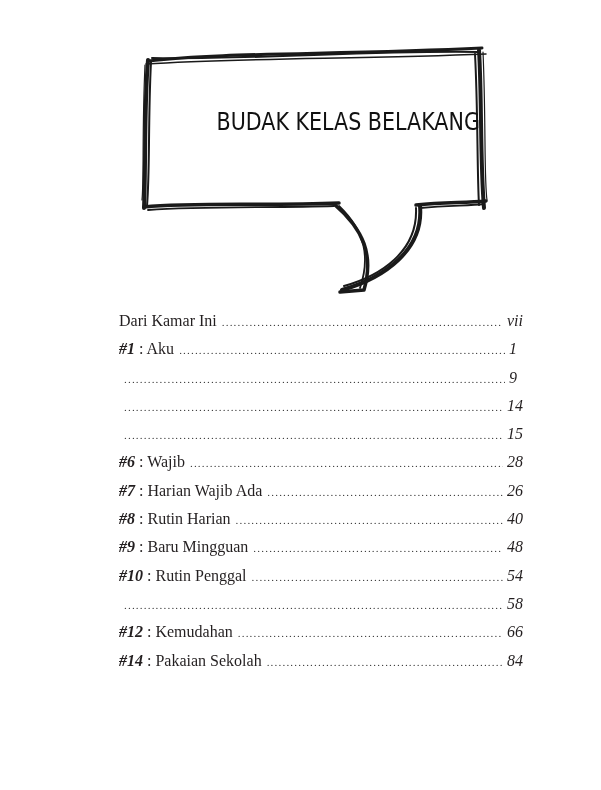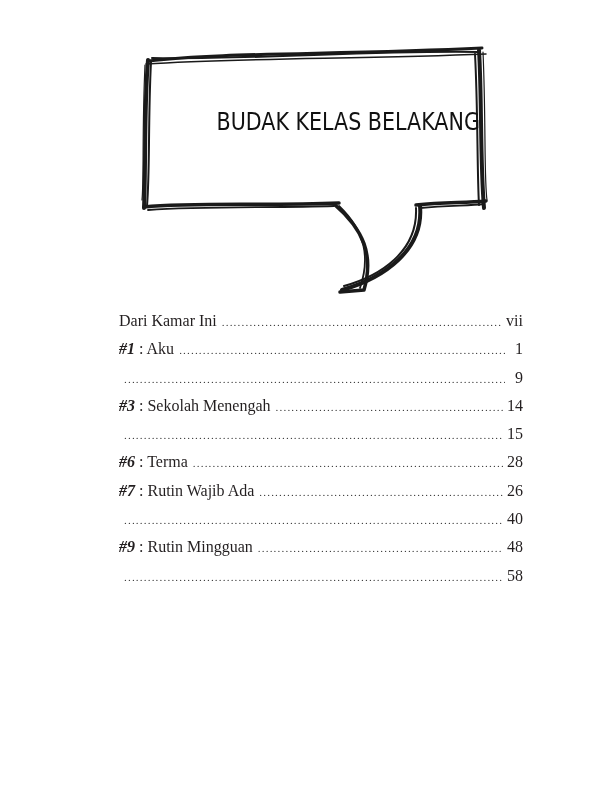--- a/index.html
+++ b/index.html
@@ -6,21 +6,21 @@
   body { width: 601px; height: 790px; position: relative; overflow: hidden; font-family: "Liberation Serif", "DejaVu Serif", serif; color: #231f20; }
   .bubble { position: absolute; left: 134px; top: 40px; width: 370px; height: 262px; }
   .bubble svg { position: absolute; left: 0; top: 0; }
   .title { position: absolute; left: 0; top: 68px; width: 420px; text-align: center; font-family: "DejaVu Sans", sans-serif; font-size: 24px; font-weight: normal; letter-spacing: 0px; color: #111; transform: scaleX(0.86); transform-origin: 240px 0; }
   .toc { position: absolute; left: 92px; top: 307px; width: 404px; margin-left: 27px; }
   .row { display: flex; align-items: baseline; height: 28.3px; font-size: 16px; line-height: 28.3px; }
   .row .num { font-weight: bold; font-style: italic; }
   .row .label { white-space: nowrap; }
   .row .dots { flex: 1; overflow: hidden; white-space: nowrap; margin: 0 4px 0 5px; font-size: 11px; letter-spacing: 1.2px; color: #333; }
   .row .dots::before { content: "................................................................................................................................................................................................"; }
-  .row .page { white-space: nowrap; text-align: right; min-width: 14px; }
+  .row .page { white-space: nowrap; min-width: 14px; font-style: italic; }
 </style>
 </head>
 <body>
 
 <div class="bubble">
   <svg width="370" height="262" viewBox="0 0 370 262">
     <g fill="none" stroke="#1a1a1a" stroke-linecap="round" stroke-linejoin="round">
 
       <path d="M14 21 C90 12, 200 15, 348 8" stroke-width="3"></path>
       <path d="M18 18 C120 20, 240 10, 345 12" stroke-width="2"></path>
@@ -59,44 +59,59 @@
   <div class="row">
     <span class="label"><span class="num">#1</span><span> : </span><span>Aku</span></span>
     <span class="dots"></span>
     <span class="page">1</span>
   </div>
   <div class="row">
     <span class="dots"></span>
     <span class="page">9</span>
   </div>
   <div class="row">
-    <span class="label"><span class="num">#3</span><span> : </span><span>Sekolah Menengah</span></span>
     <span class="dots"></span>
     <span class="page">14</span>
   </div>
   <div class="row">
     <span class="dots"></span>
     <span class="page">15</span>
   </div>
   <div class="row">
-    <span class="label"><span class="num">#6</span><span> : </span><span>Terma</span></span>
+    <span class="label"><span class="num">#6</span><span> : </span><span>Wajib</span></span>
     <span class="dots"></span>
     <span class="page">28</span>
   </div>
   <div class="row">
-    <span class="label"><span class="num">#7</span><span> : </span><span>Rutin Wajib Ada</span></span>
+    <span class="label"><span class="num">#7</span><span> : </span><span>Harian Wajib Ada</span></span>
     <span class="dots"></span>
     <span class="page">26</span>
   </div>
   <div class="row">
+    <span class="label"><span class="num">#8</span><span> : </span><span>Rutin Harian</span></span>
     <span class="dots"></span>
     <span class="page">40</span>
   </div>
   <div class="row">
-    <span class="label"><span class="num">#9</span><span> : </span><span>Rutin Mingguan</span></span>
+    <span class="label"><span class="num">#9</span><span> : </span><span>Baru Mingguan</span></span>
     <span class="dots"></span>
     <span class="page">48</span>
+  </div>
+  <div class="row">
+    <span class="label"><span class="num">#10</span><span> : </span><span>Rutin Penggal</span></span>
+    <span class="dots"></span>
+    <span class="page">54</span>
   </div>
   <div class="row">
     <span class="dots"></span>
     <span class="page">58</span>
   </div>
+  <div class="row">
+    <span class="label"><span class="num">#12</span><span> : </span><span>Kemudahan</span></span>
+    <span class="dots"></span>
+    <span class="page">66</span>
+  </div>
+  <div class="row">
+    <span class="label"><span class="num">#14</span><span> : </span><span>Pakaian Sekolah</span></span>
+    <span class="dots"></span>
+    <span class="page">84</span>
+  </div>
 </div>
 
 </body></html>

